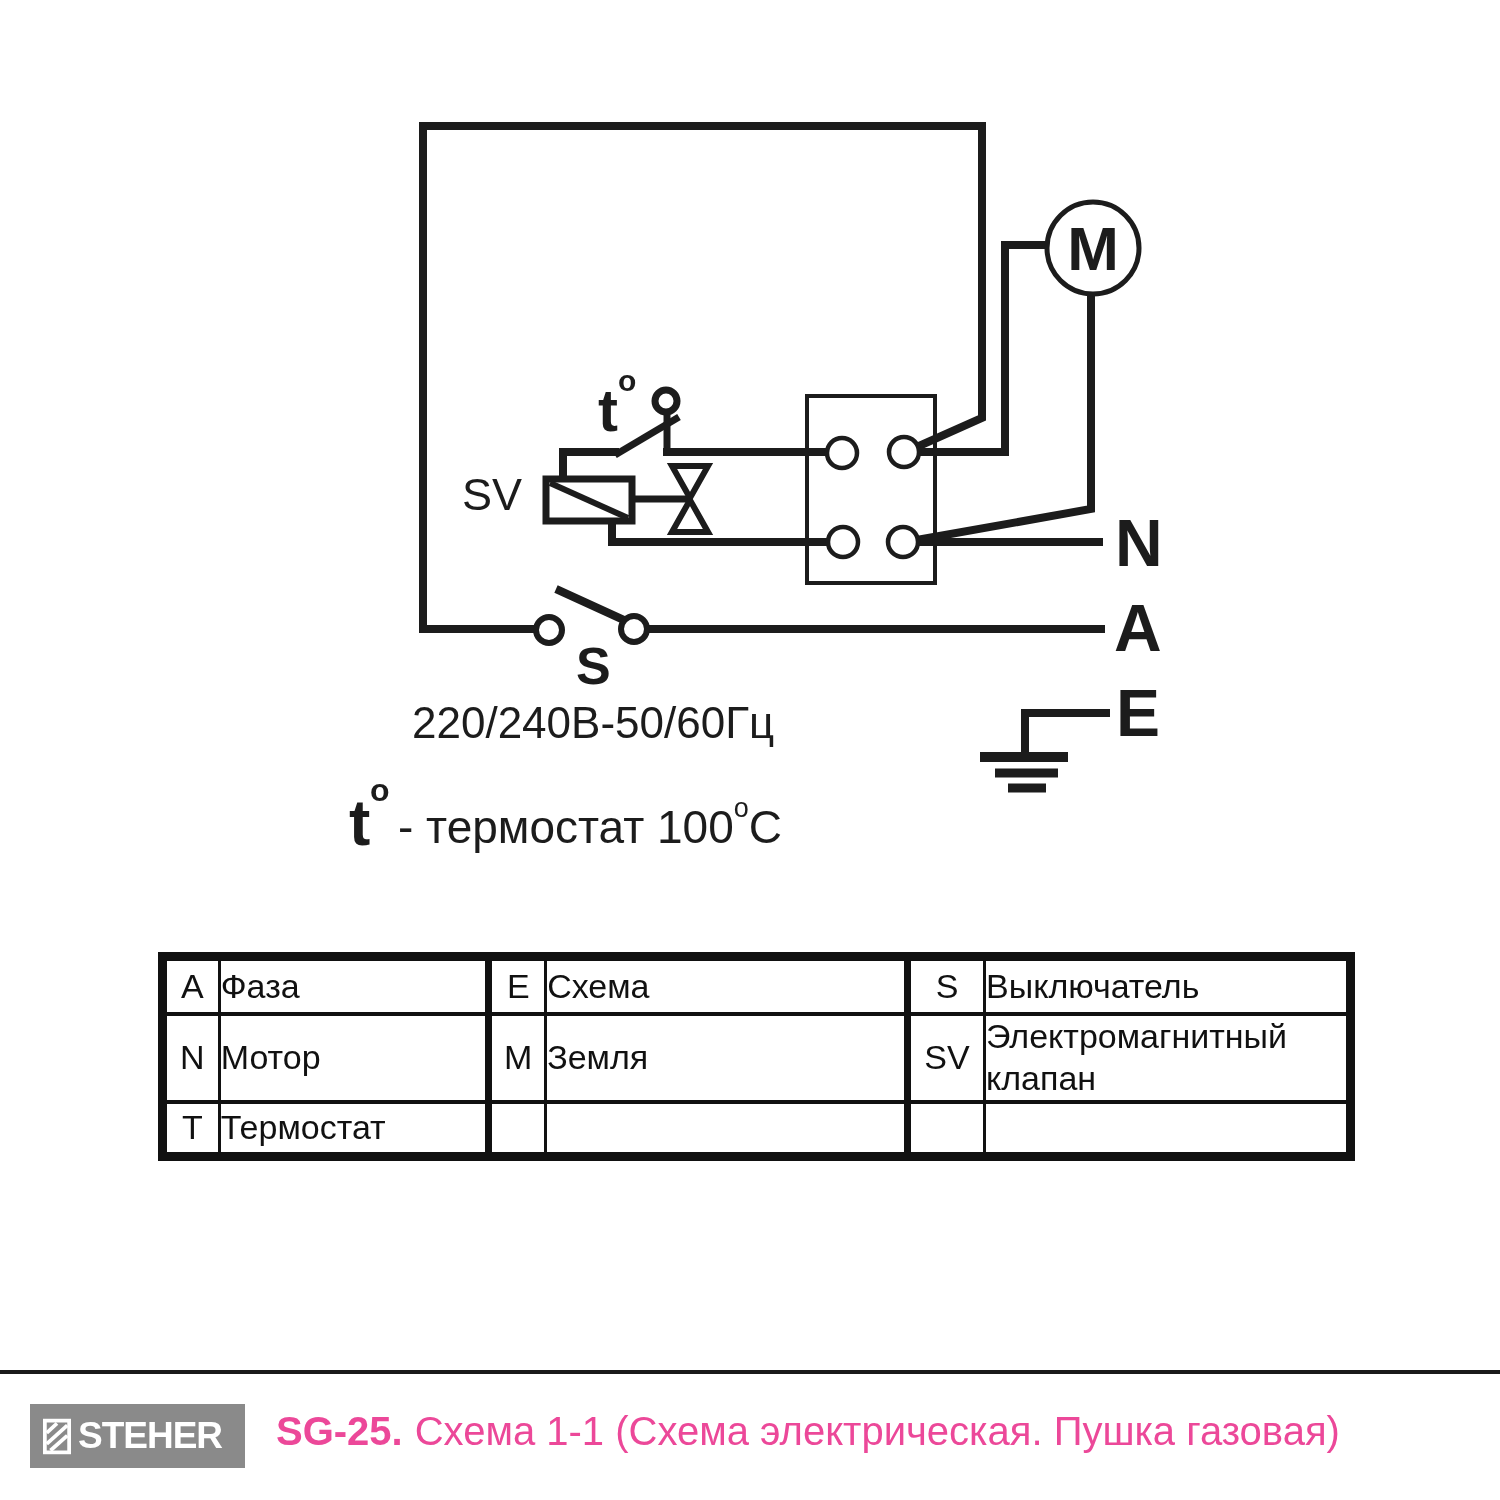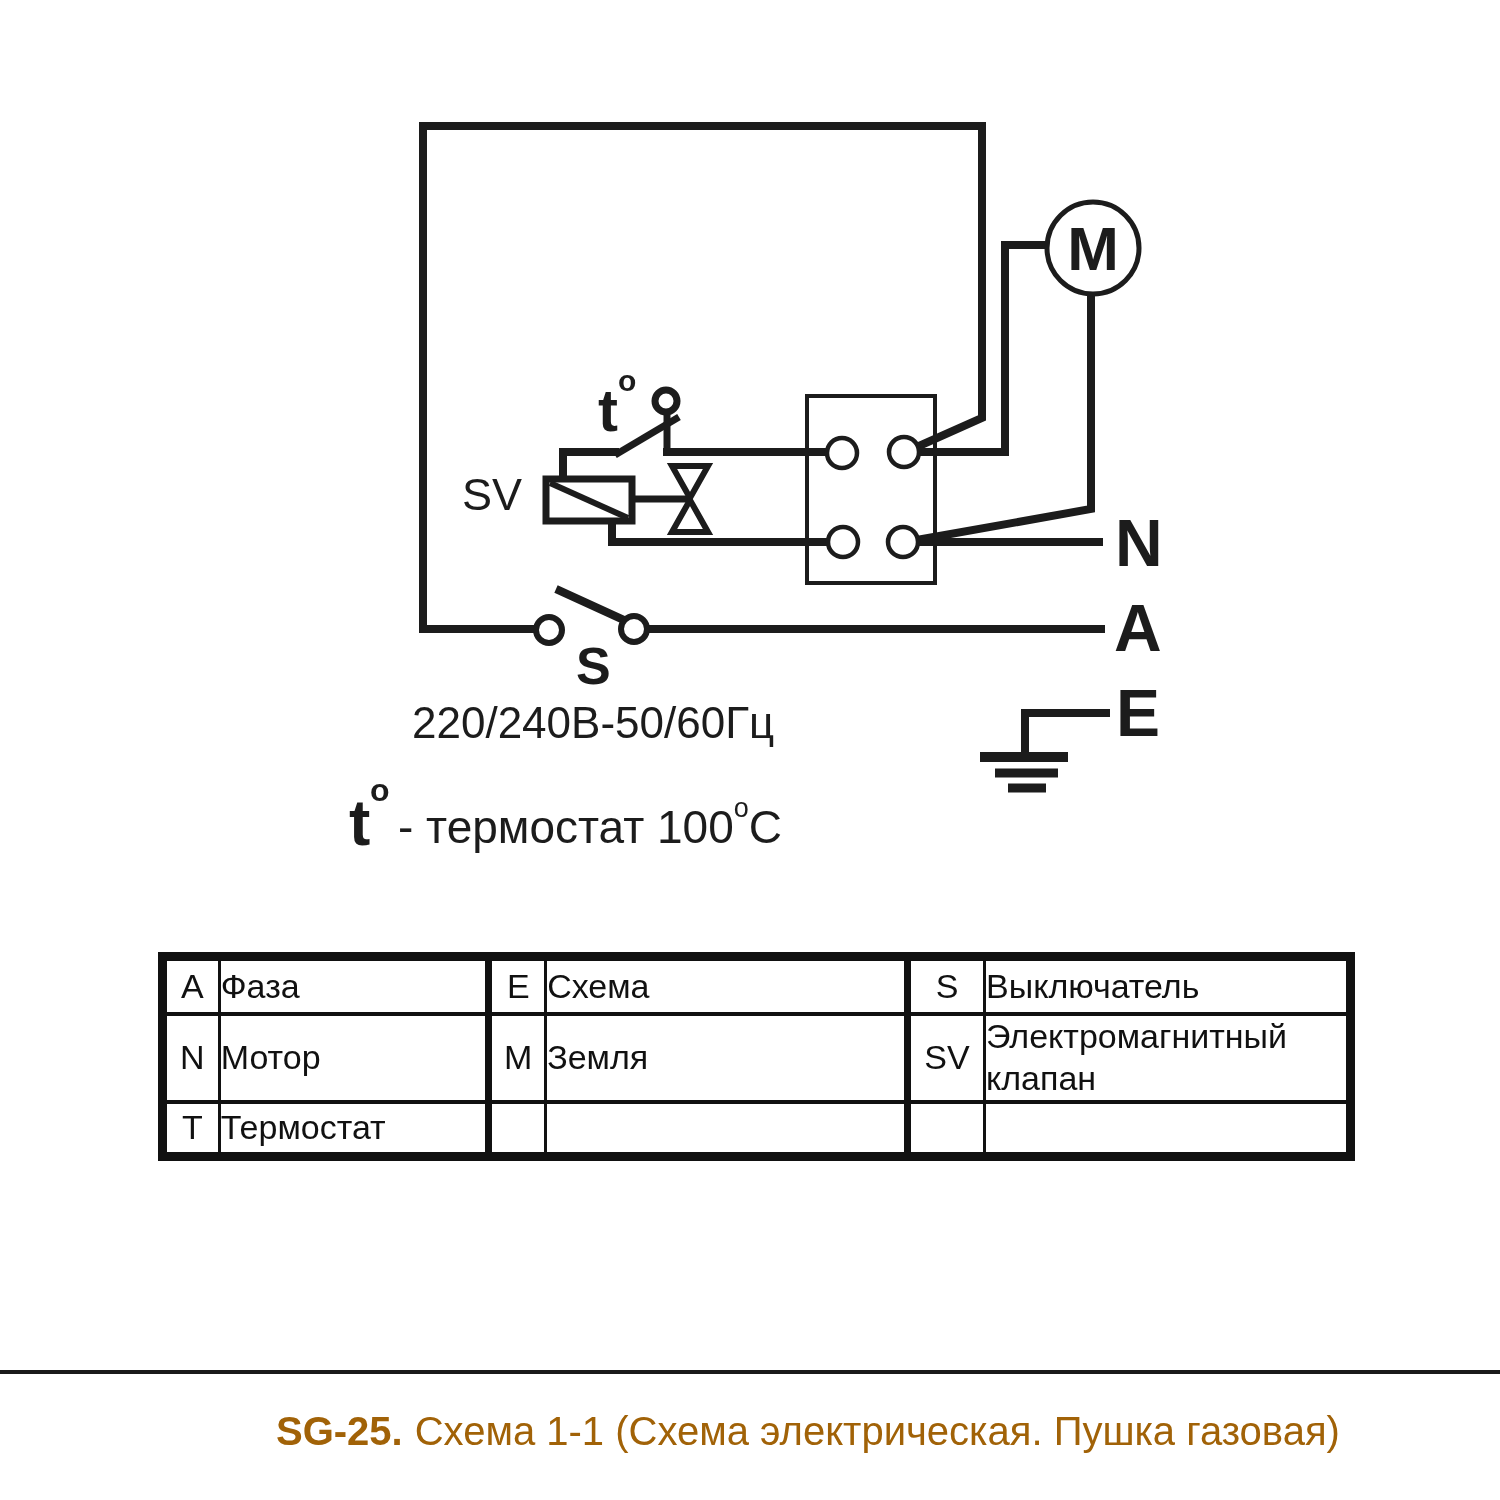--- a/index.html
+++ b/index.html
@@ -17,21 +17,21 @@
   .legend td.grp{border-left-width:7px;}
   .legend tr.r1{height:57px;}
   .legend tr.r2{height:88px;}
   .legend tr.r3{height:55px;}
 
   
   .divider{position:absolute;left:0;top:1370px;width:1500px;height:4px;background:#1a1a1a;}
   .logo{position:absolute;left:30px;top:1404px;width:215px;height:64px;background:#8a8a8a;
         display:flex;align-items:center;padding-left:13px;box-sizing:border-box;gap:7px;}
   .brand{color:#ffffff;font-weight:bold;font-size:37px;letter-spacing:-1px;}
-  .caption{position:absolute;left:276px;top:1409px;font-size:40px;color:#a16207;white-space:nowrap;}
+  .caption{position:absolute;left:276px;top:1409px;font-size:40px;color:#ec4899;white-space:nowrap;}
   .caption .model{font-weight:bold;margin-right:12px;}
 </style>
 </head>
 <body>
 
 <div class="stage">
 
   <svg width="1500" height="930" viewBox="0 0 1500 930" style="position:absolute;left:0;top:0;">
     <g stroke="#1c1c1c" fill="none">
 
@@ -138,18 +138,27 @@
       <td class="key grp"></td>
       <td class="val"></td>
       <td class="key grp"></td>
       <td class="val"></td>
     </tr>
   </tbody>
     </table>
 
   <div class="divider"></div>
 
+  <div class="logo">
+    <svg width="28" height="37" viewBox="0 0 30 38">
+      <rect x="2" y="2" width="26" height="34" fill="none" stroke="#ffffff" stroke-width="4"></rect>
+      <line x1="4" y1="15" x2="15" y2="5" stroke="#ffffff" stroke-width="4"></line>
+      <line x1="4" y1="27" x2="26" y2="7" stroke="#ffffff" stroke-width="4"></line>
+      <line x1="8" y1="34" x2="26" y2="18" stroke="#ffffff" stroke-width="4"></line>
+    </svg>
+    <span class="brand">STEHER</span>
+  </div>
 
   <div class="caption">
     <span class="model">SG-25.</span><span>Схема 1-1 (Схема электрическая. Пушка газовая)</span>
   </div>
 
 </div>
 
 </body></html>

